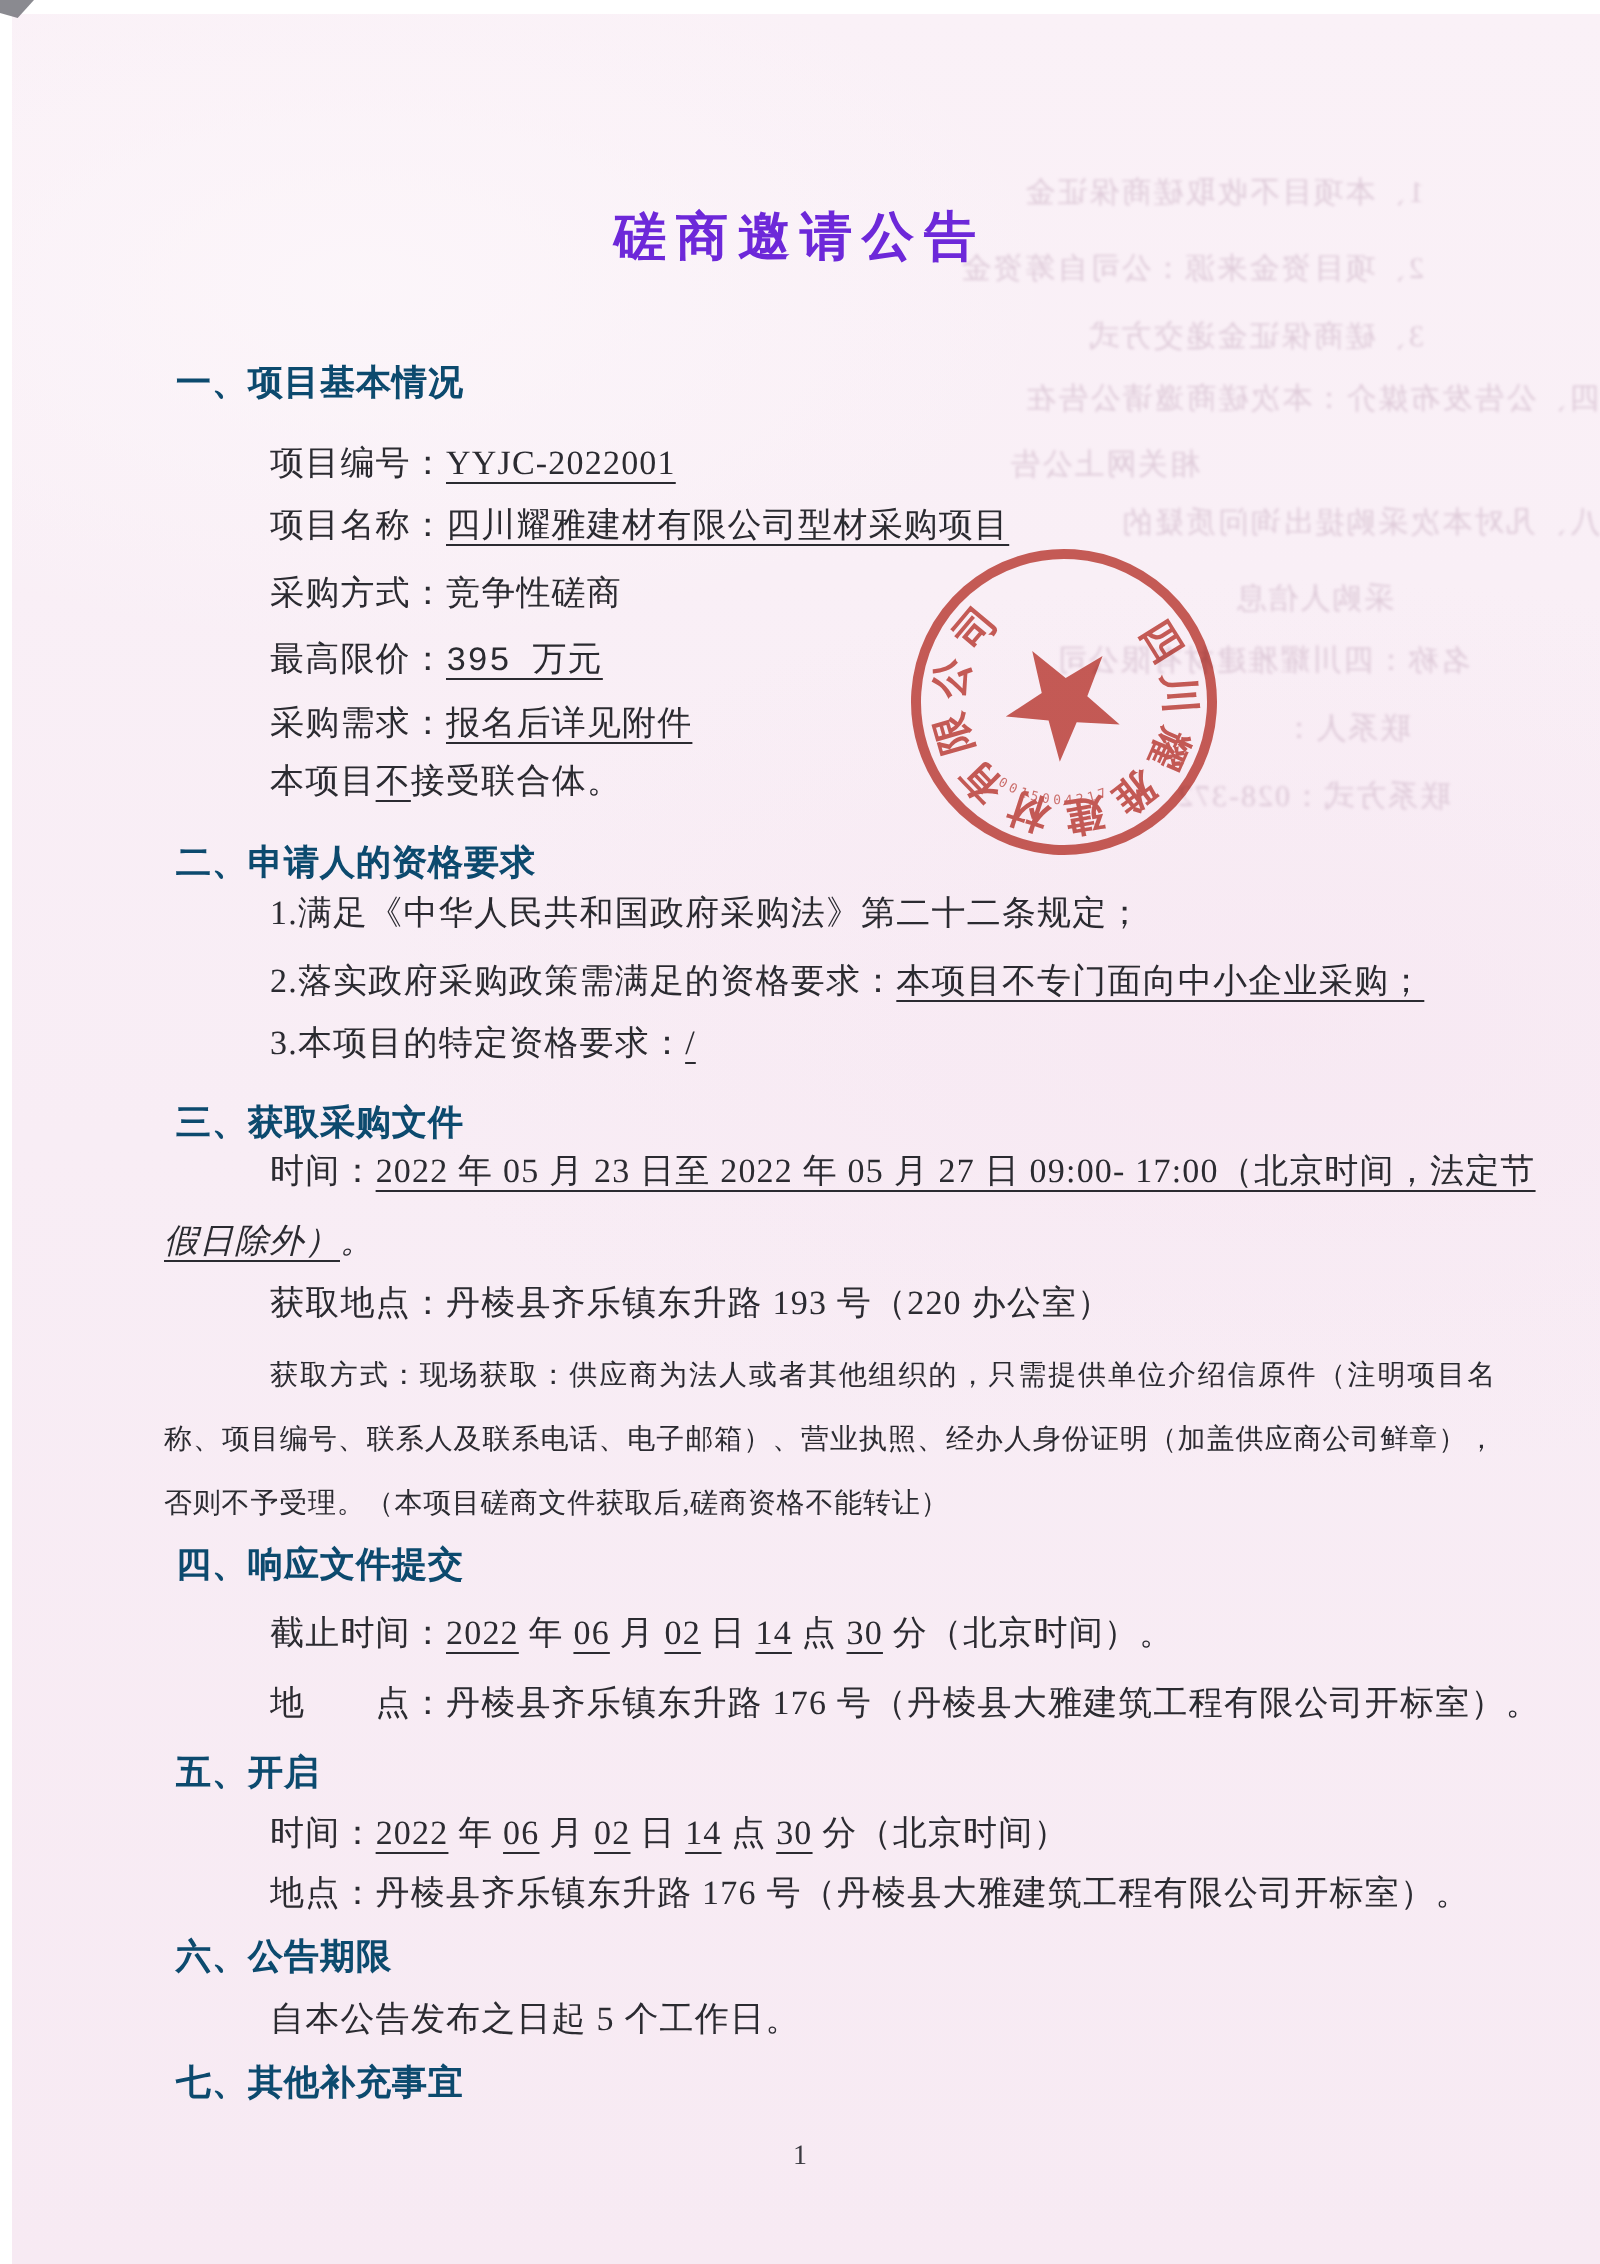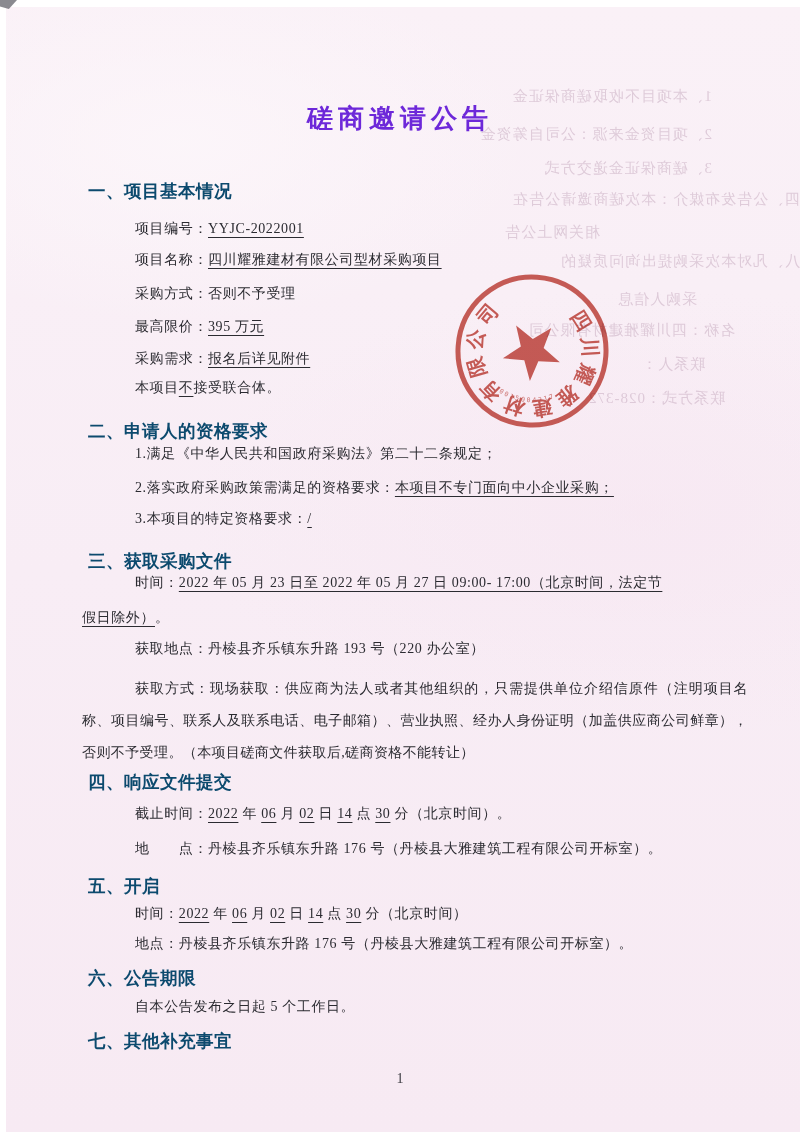--- a/index.html
+++ b/index.html
@@ -13,21 +13,21 @@
     position:absolute;left:6px;top:7px;right:0;bottom:0;
     background:
       radial-gradient(ellipse 500px 260px at 22% 12%, rgba(252,246,250,.9), rgba(252,246,250,0) 70%),
       radial-gradient(ellipse 600px 300px at 80% 45%, rgba(246,228,240,.5), rgba(246,228,240,0) 75%),
       linear-gradient(180deg,#faf1f7 0%,#f8edf5 50%,#f7eaf3 100%);
   }
   .corner-mark{
     position:absolute;left:0;top:0;width:17px;height:9px;background:#76767c;
     clip-path:polygon(0 0,100% 0,52% 100%,0 72%);opacity:.85;
   }
-  .line{position:absolute;white-space:nowrap;font-size:14px;letter-spacing:.6px;}
+  .line{position:absolute;white-space:nowrap;font-size:17px;letter-spacing:.6px;}
   .title{
     position:absolute;top:101px;left:0;width:100%;text-align:center;
     font-size:26px;font-weight:bold;letter-spacing:5px;color:#6d28d9;
   }
   .heading{
     position:absolute;white-space:nowrap;left:88px;
     font-family:"Liberation Sans","DejaVu Sans",sans-serif;
     font-size:17.5px;font-weight:bold;color:#0c4a6e;letter-spacing:.5px;
   }
   .para{
@@ -64,33 +64,33 @@
 <div class="bleed" style="left:552px;top:290px;width:145px;">采购人信息</div>
 <div class="bleed" style="left:520px;top:321px;width:215px;">名称：四川耀雅建材有限公司</div>
 <div class="bleed" style="left:560px;top:355px;width:145px;">联系人：</div>
 <div class="bleed" style="left:530px;top:389px;width:195px;">联系方式：028-372</div>
 
 <div class="title">磋商邀请公告</div>
 
 <div class="heading" style="top:179px;">一、项目基本情况</div>
 <div class="line" style="left:135px;top:220px;"><span>项目编号：</span><span class="u">YYJC-2022001</span></div>
 <div class="line" style="left:135px;top:251px;"><span>项目名称：</span><span class="u">四川耀雅建材有限公司型材采购项目</span></div>
-<div class="line" style="left:135px;top:285px;"><span>采购方式：</span><span>否则不予受理</span></div>
-<div class="line" style="left:135px;top:318px;"><span>最高限价：</span><span class="u">395 万元</span></div>
+<div class="line" style="left:135px;top:285px;"><span>采购方式：</span><span>竞争性磋商</span></div>
+<div class="line" style="left:135px;top:318px;font-family:Liberation Mono, monospace;"><span>最高限价：</span><span class="u">395 万元</span></div>
 <div class="line" style="left:135px;top:350px;"><span>采购需求：</span><span class="u">报名后详见附件</span></div>
 <div class="line" style="left:135px;top:379px;"><span>本项目</span><span class="u">不</span><span>接受联合体。</span></div>
 
 <div class="heading" style="top:419px;">二、申请人的资格要求</div>
 <div class="line" style="left:135px;top:445px;text-align:center;">1.满足《中华人民共和国政府采购法》第二十二条规定；</div>
 <div class="line" style="left:135px;top:479px;"><span>2.落实政府采购政策需满足的资格要求：</span><span class="u">本项目不专门面向中小企业采购；</span></div>
 <div class="line" style="left:135px;top:510px;"><span>3.本项目的特定资格要求：</span><span class="u">/</span></div>
 
 <div class="heading" style="top:549px;">三、获取采购文件</div>
 <div class="line" style="left:135px;top:574px;"><span>时间：</span><span class="u">2022 年 05 月 23 日至 2022 年 05 月 27 日 09:00- 17:00（北京时间，法定节</span></div>
-<div class="line" style="left:82px;top:609px;"><span class="u">假日除外）</span><span>。</span></div>
+<div class="line" style="left:82px;top:609px;font-style:italic;"><span class="u">假日除外）</span><span>。</span></div>
 <div class="line" style="left:135px;top:640px;">获取地点：丹棱县齐乐镇东升路 193 号（220 办公室）</div>
 <div class="para" style="top:673px;line-height:32px;">获取方式：现场获取：供应商为法人或者其他组织的，只需提供单位介绍信原件（注明项目名称、项目编号、联系人及联系电话、电子邮箱）、营业执照、经办人身份证明（加盖供应商公司鲜章），否则不予受理。（本项目磋商文件获取后,磋商资格不能转让）</div>
 
 <div class="heading" style="top:770px;">四、响应文件提交</div>
 <div class="line" style="left:135px;top:805px;"><span>截止时间：</span><span class="u">2022</span><span> 年 </span><span class="u">06</span><span> 月 </span><span class="u">02</span><span> 日 </span><span class="u">14</span><span> 点 </span><span class="u">30</span><span> 分（北京时间）。</span></div>
 <div class="line" style="left:135px;top:840px;">地　　点：丹棱县齐乐镇东升路 176 号（丹棱县大雅建筑工程有限公司开标室）。</div>
 
 <div class="heading" style="top:874px;">五、开启</div>
 <div class="line" style="left:135px;top:905px;"><span>时间：</span><span class="u">2022</span><span> 年 </span><span class="u">06</span><span> 月 </span><span class="u">02</span><span> 日 </span><span class="u">14</span><span> 点 </span><span class="u">30</span><span> 分（北京时间）</span></div>
 <div class="line" style="left:135px;top:935px;">地点：丹棱县齐乐镇东升路 176 号（丹棱县大雅建筑工程有限公司开标室）。</div>

